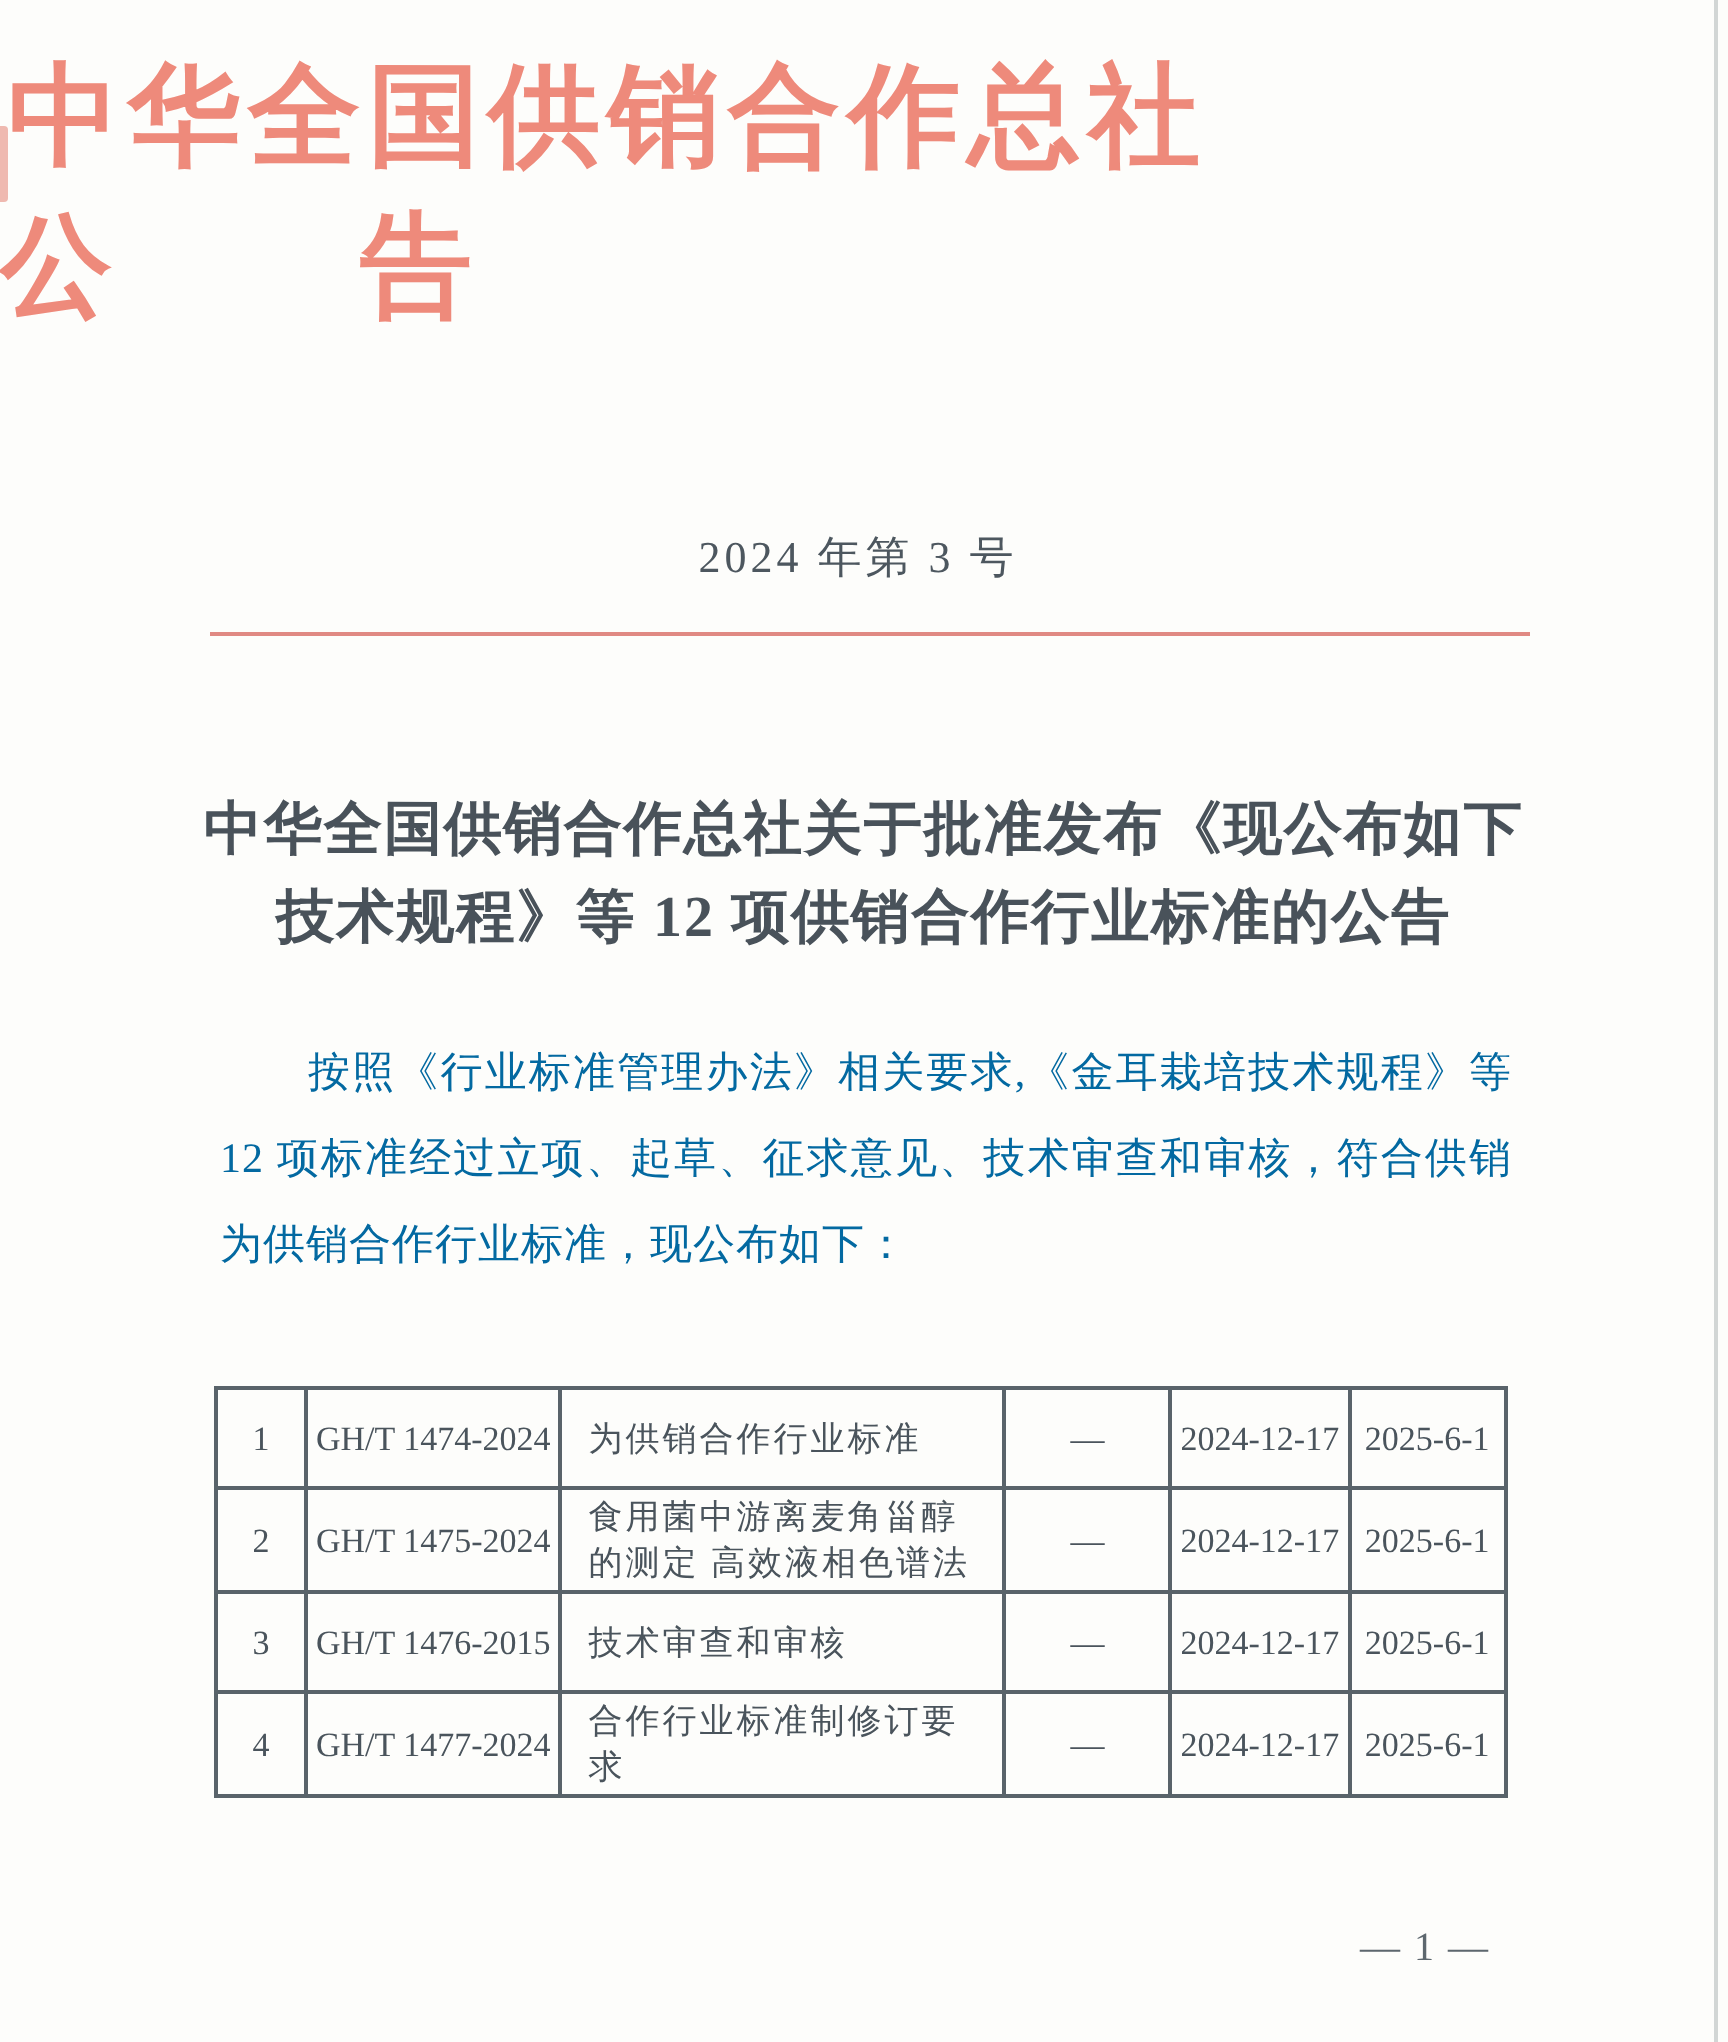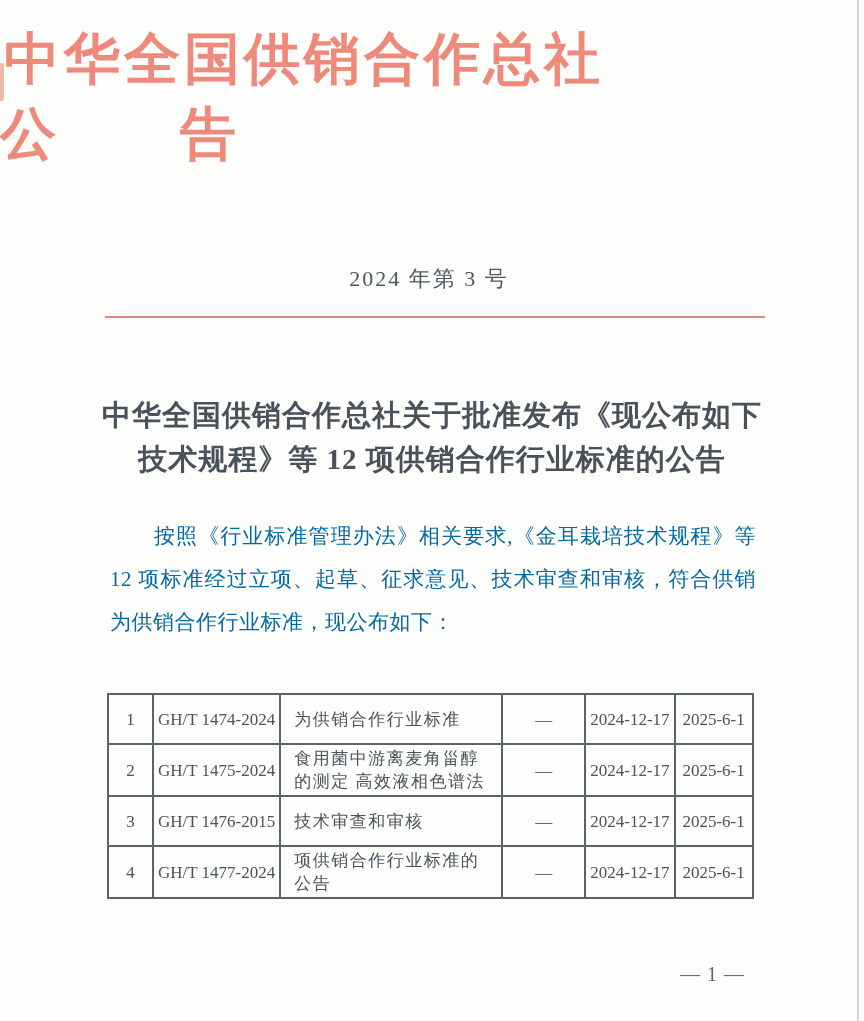--- a/index.html
+++ b/index.html
@@ -148,21 +148,21 @@
       <td>3</td>
       <td class="code-cell">GH/T 1476-2015</td>
       <td class="col-name-cell">技术审查和审核</td>
       <td>—</td>
       <td class="date-cell">2024-12-17</td>
       <td class="date-cell">2025-6-1</td>
     </tr>
     <tr>
       <td>4</td>
       <td class="code-cell">GH/T 1477-2024</td>
-      <td class="col-name-cell">项供销合作行业标准的公告</td>
+      <td class="col-name-cell">合作行业标准制修订要求</td>
       <td>—</td>
       <td class="date-cell">2024-12-17</td>
       <td class="date-cell">2025-6-1</td>
     </tr>
   </tbody>
     </table>
 
   <div class="page-number">— 1 —</div>
 
   <div class="scan-edge-line"></div>

